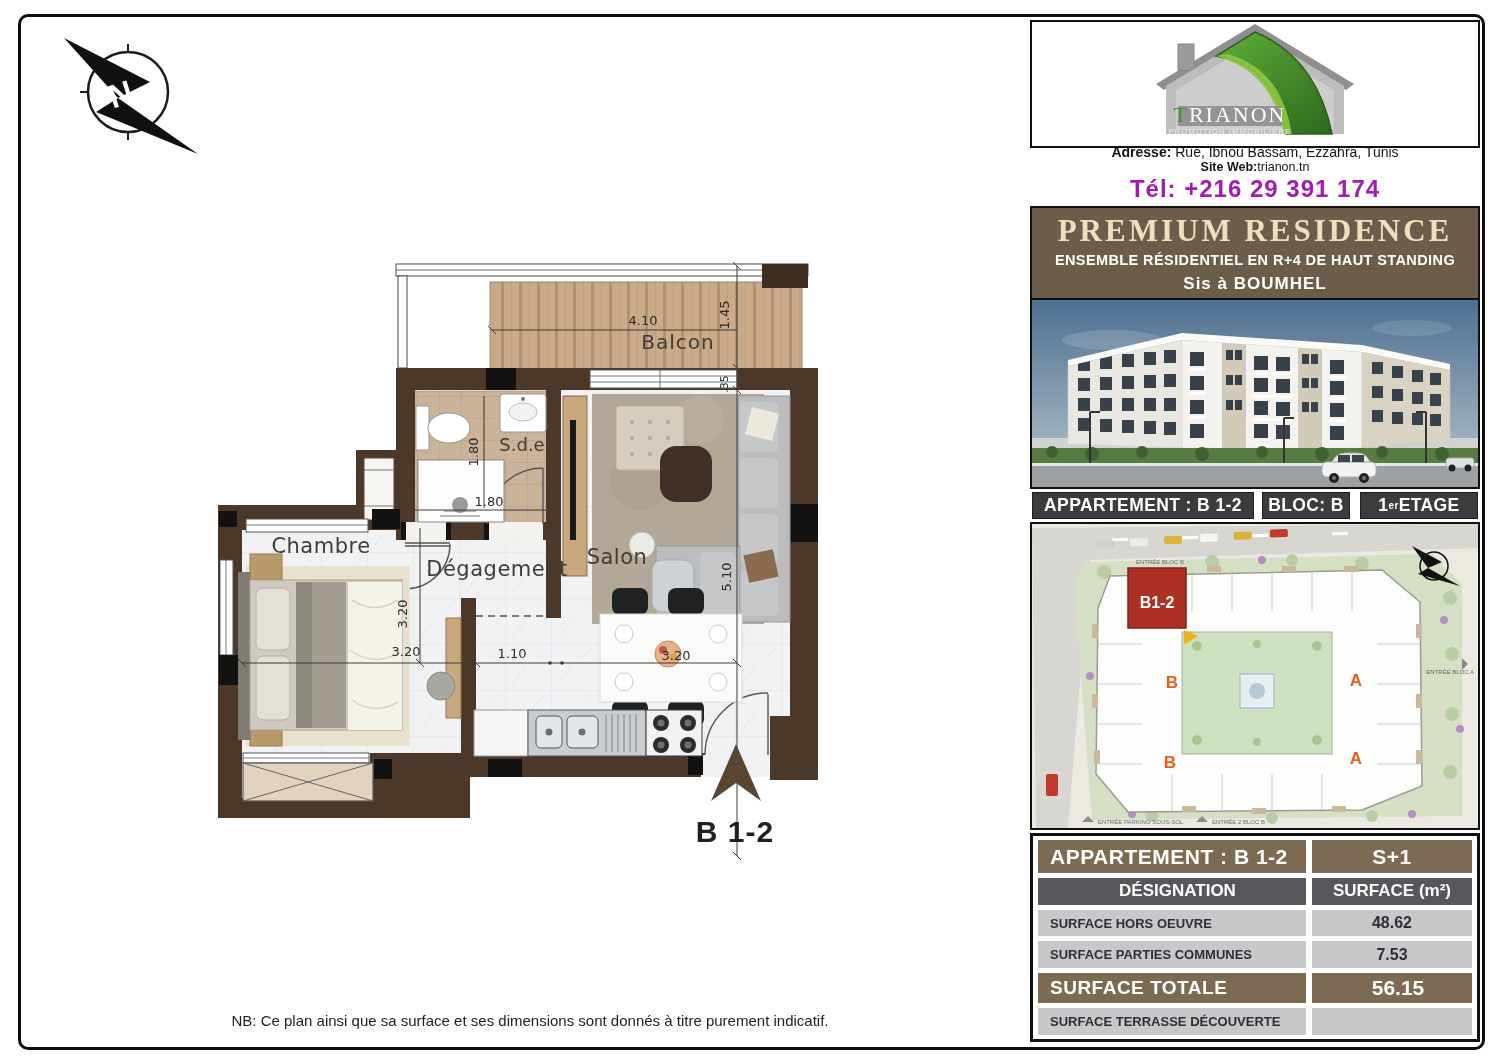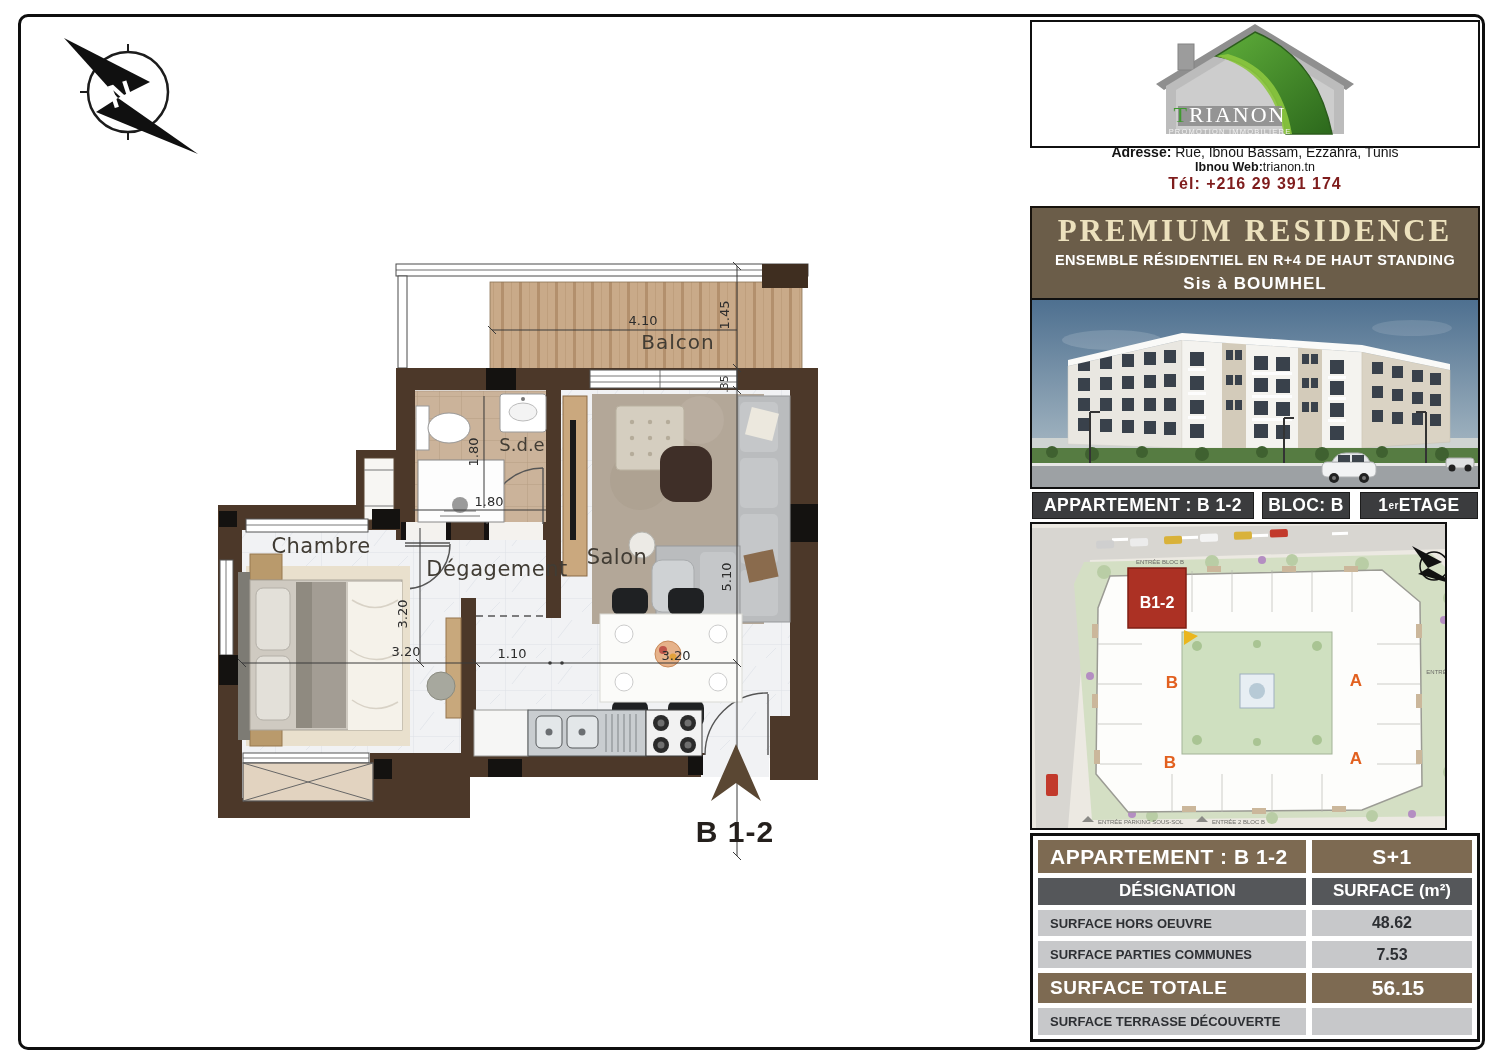--- a/index.html
+++ b/index.html
@@ -9,34 +9,34 @@
          border:3px solid #0e0e0e;border-radius:10px;}
   .plan-svg{position:absolute;left:0;top:0;}
   .note{position:absolute;left:30px;top:1012px;width:1000px;text-align:center;
         font-size:15px;color:#1e1e1e;}
   
   .rbox{position:absolute;box-sizing:border-box;background:#fff;}
   .logo-box{left:1030px;top:20px;width:450px;height:128px;border:2px solid #101010;text-align:center;}
   .addr-line{font-size:14px;color:#151515;line-height:16px;}
   .addr-line b{font-weight:bold;}
   .site-line{font-size:12.5px;color:#151515;line-height:15px;}
-  .tel-line{font-size:16px;font-weight:bold;color:#7f1d1d;letter-spacing:1px;}
+  .tel-line{font-size:24px;font-weight:bold;color:#a21caf;letter-spacing:1px;}
   .banner{left:1030px;top:206px;width:450px;height:101px;background:#6b5d49;
           border:2px solid #17120c;text-align:center;color:#fff;}
   .banner-title{font-family:"Liberation Serif",serif;font-size:31px;font-weight:bold;
                 color:#ece1bd;letter-spacing:3px;margin-top:5px;}
   .banner-sub{font-size:14.5px;font-weight:bold;letter-spacing:.4px;margin-top:3px;}
   .banner-loc{font-size:17px;font-weight:bold;letter-spacing:1px;margin-top:6px;}
   .render-box{left:1030px;top:298px;width:450px;height:191px;border:2px solid #101010;overflow:hidden;}
   .bar{left:1030px;top:492px;width:450px;height:27px;background:#fff;}
   .bar-seg{position:absolute;top:0;height:27px;background:#3b3c3e;border:1px solid #1c1c1c;
            box-sizing:border-box;color:#fff;font-weight:bold;font-size:17.5px;
            display:flex;align-items:center;justify-content:center;letter-spacing:.4px;}
   .bar-seg sup{font-size:10px;}
-  .siteplan-box{left:1030px;top:522px;width:417px;height:308px;border:2px solid #101010;background:#ece9e2;overflow:hidden;}
+  .siteplan-box{left:1030px;top:522px;width:450px;height:308px;border:2px solid #101010;background:#ece9e2;overflow:hidden;}
   .stable{left:1030px;top:833px;width:450px;height:209px;border:3px solid #101010;
           background:#fff;padding:4px 5px;display:flex;flex-direction:column;gap:5px;}
   .srow{display:flex;gap:6px;flex:1;}
   .scell{display:flex;align-items:center;box-sizing:border-box;}
   .scell.left{flex:1;padding-left:12px;}
   .scell.right{width:160px;justify-content:center;}
   .scell.center{justify-content:center;padding-left:11px;}
   .r-brown{background:#7d6a52;color:#fff;font-weight:bold;}
   .r-dark{background:#55575a;color:#fff;font-weight:bold;}
   .r-light{background:#c7c8ca;color:#2d2f33;font-weight:bold;}
@@ -305,20 +305,21 @@
       <text x="522" y="451" font-size="18" text-anchor="middle">S.d.e</text>
       <text x="321" y="553" font-size="21" text-anchor="middle" letter-spacing="0.5">Chambre</text>
       <text x="497" y="576" font-size="21" text-anchor="middle" letter-spacing="0.5">Dégagement</text>
       <text x="617" y="564" font-size="21" text-anchor="middle" letter-spacing="0.5">Salon</text>
     </g>
 
     <polygon points="736,744 761,801 736,783 711,801" fill="#5a4733"></polygon>
     <text x="735" y="842" font-size="30" font-weight="bold" fill="#241f1c" text-anchor="middle" letter-spacing="1">B 1-2</text>
   </svg>
 
+  <div class="note">NB: Ce plan ainsi que sa surface et ses dimensions sont donnés à titre purement indicatif.</div>
 
   <div class="rbox logo-box">
     <svg width="210" height="118" viewBox="0 0 210 118">
       <defs>
         <linearGradient id="grn" x1="0" y1="0" x2="1" y2="1">
           <stop offset="0" stop-color="#5fae3a"></stop>
             <stop offset="1" stop-color="#2c681c"></stop>
         </linearGradient>
       </defs>
       <polygon points="6,62 105,2 204,62 196,68 105,13 14,68" fill="#8f8f8f"></polygon>
@@ -327,21 +328,21 @@
       <polygon points="26,68 105,20 184,68 184,108 26,108" fill="#cdcdcd"></polygon>
       <path d="M105,10 C148,28 172,62 182,112 L136,112 C128,62 100,40 66,34 Z" fill="url(#grn)" stroke="#2c5c1d" stroke-width="1.5"></path>
       <path d="M66,34 C108,46 126,74 134,112 L142,112 C134,66 112,42 78,32 Z" fill="#8cc63f" opacity="0.9"></path>
       <rect x="28" y="84" width="104" height="20" fill="#8a8a8a" opacity="0.85"></rect>
       <text x="80" y="100" text-anchor="middle" font-family="'Liberation Serif',serif" font-size="22" letter-spacing="2">
         <tspan fill="#3f9a2f">T</tspan><tspan fill="#ffffff">RIANON</tspan>
       </text>
       <text x="80" y="112" text-anchor="middle" font-size="7.5" letter-spacing="1.2" fill="#f2f2f2">PROMOTION IMMOBILIERE</text>
     </svg>
     <div class="addr-line"><b>Adresse:</b><span> Rue, Ibnou Bassam, Ezzahra, Tunis</span></div>
-    <div class="site-line"><b>Ibnou Web:</b><span>trianon.tn</span></div>
+    <div class="site-line"><b>Site Web:</b><span>trianon.tn</span></div>
     <div class="tel-line">Tél: +216  29 391 174</div>
   </div>
 
   <div class="rbox banner">
     <div class="banner-title">PREMIUM RESIDENCE</div>
     <div class="banner-sub">ENSEMBLE RÉSIDENTIEL EN  R+4 DE HAUT STANDING</div>
     <div class="banner-loc">Sis à  BOUMHEL</div>
   </div>
 
   <div class="rbox render-box">

